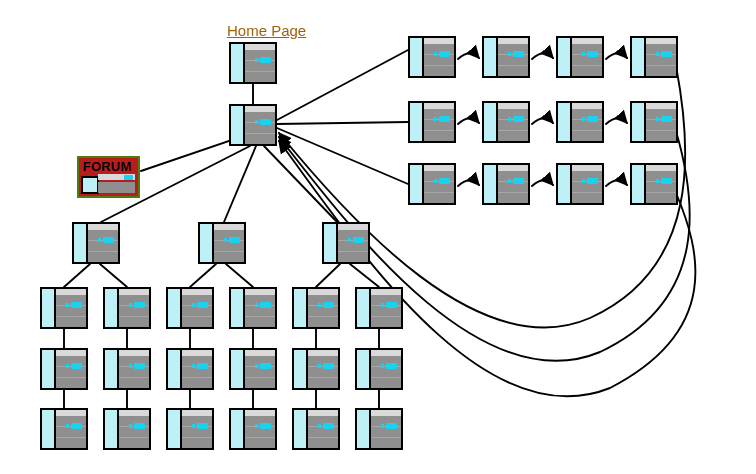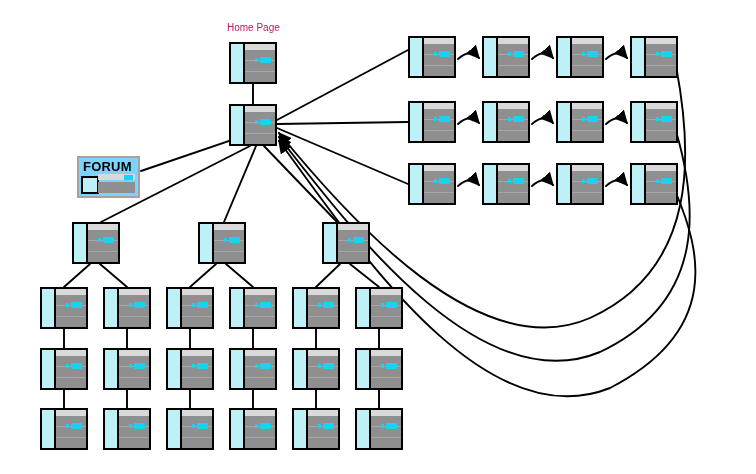--- a/index.html
+++ b/index.html
@@ -6,27 +6,27 @@
   body{width:756px;height:474px;overflow:hidden;font-family:"Liberation Sans",sans-serif;}
   #stage{position:relative;width:756px;height:474px;background:#fff;}
   #edges{position:absolute;left:0;top:0;width:756px;height:474px;}
   .node{position:absolute;box-sizing:border-box;border:2px solid #000;background:#9a9a9a;display:flex;}
   .node .pane{flex:0 0 auto;background:#bdf0f7;border-right:2px solid #000;}
   .node .body{position:relative;flex:1 1 auto;background:#8f8f8f;overflow:hidden;}
   .node .topbar{position:absolute;left:0;right:0;top:0;background:#d9d9d9;}
   .node .rule{position:absolute;left:0;right:0;background:#a7a7a7;height:1px;}
   .node .blip{position:absolute;background:#19d2ef;border-radius:1px;}
   .node .blipdot{position:absolute;background:#19d2ef;}
-  .forum{position:absolute;box-sizing:border-box;border:2px solid #a3a3a3;background:#7dd3fc;}
+  .forum{position:absolute;box-sizing:border-box;border:2px solid #4d7c0f;background:#b91c1c;}
   .forum .flabel{position:absolute;left:4px;top:1px;font-size:13px;font-weight:bold;color:#000;letter-spacing:.2px;font-family:"Liberation Sans",sans-serif;}
   .forum .fsq{position:absolute;background:#bdf0f7;border:2px solid #000;}
   .forum .fbar1{position:absolute;background:#d9d9d9;}
   .forum .fbar2{position:absolute;background:#8f8f8f;}
   .forum .fblip{position:absolute;background:#19d2ef;}
-  #title{position:absolute;color:#be185d;font-size:10px;white-space:nowrap;font-family:"Liberation Sans",sans-serif;}
+  #title{position:absolute;color:#a16207;font-size:15px;white-space:nowrap;font-family:"Liberation Sans",sans-serif;text-decoration:underline;}
 </style>
 </head>
 <body>
 
 <div id="stage">
 
   <svg id="edges" viewBox="0 0 756 474" xmlns="http://www.w3.org/2000/svg">
     <defs>
       <marker id="ah" viewBox="0 0 10 10" refX="9" refY="5" markerWidth="7" markerHeight="7" orient="auto-start-reverse">
         <path d="M 0 0 L 10 5 L 0 10 z" fill="#000"></path>

